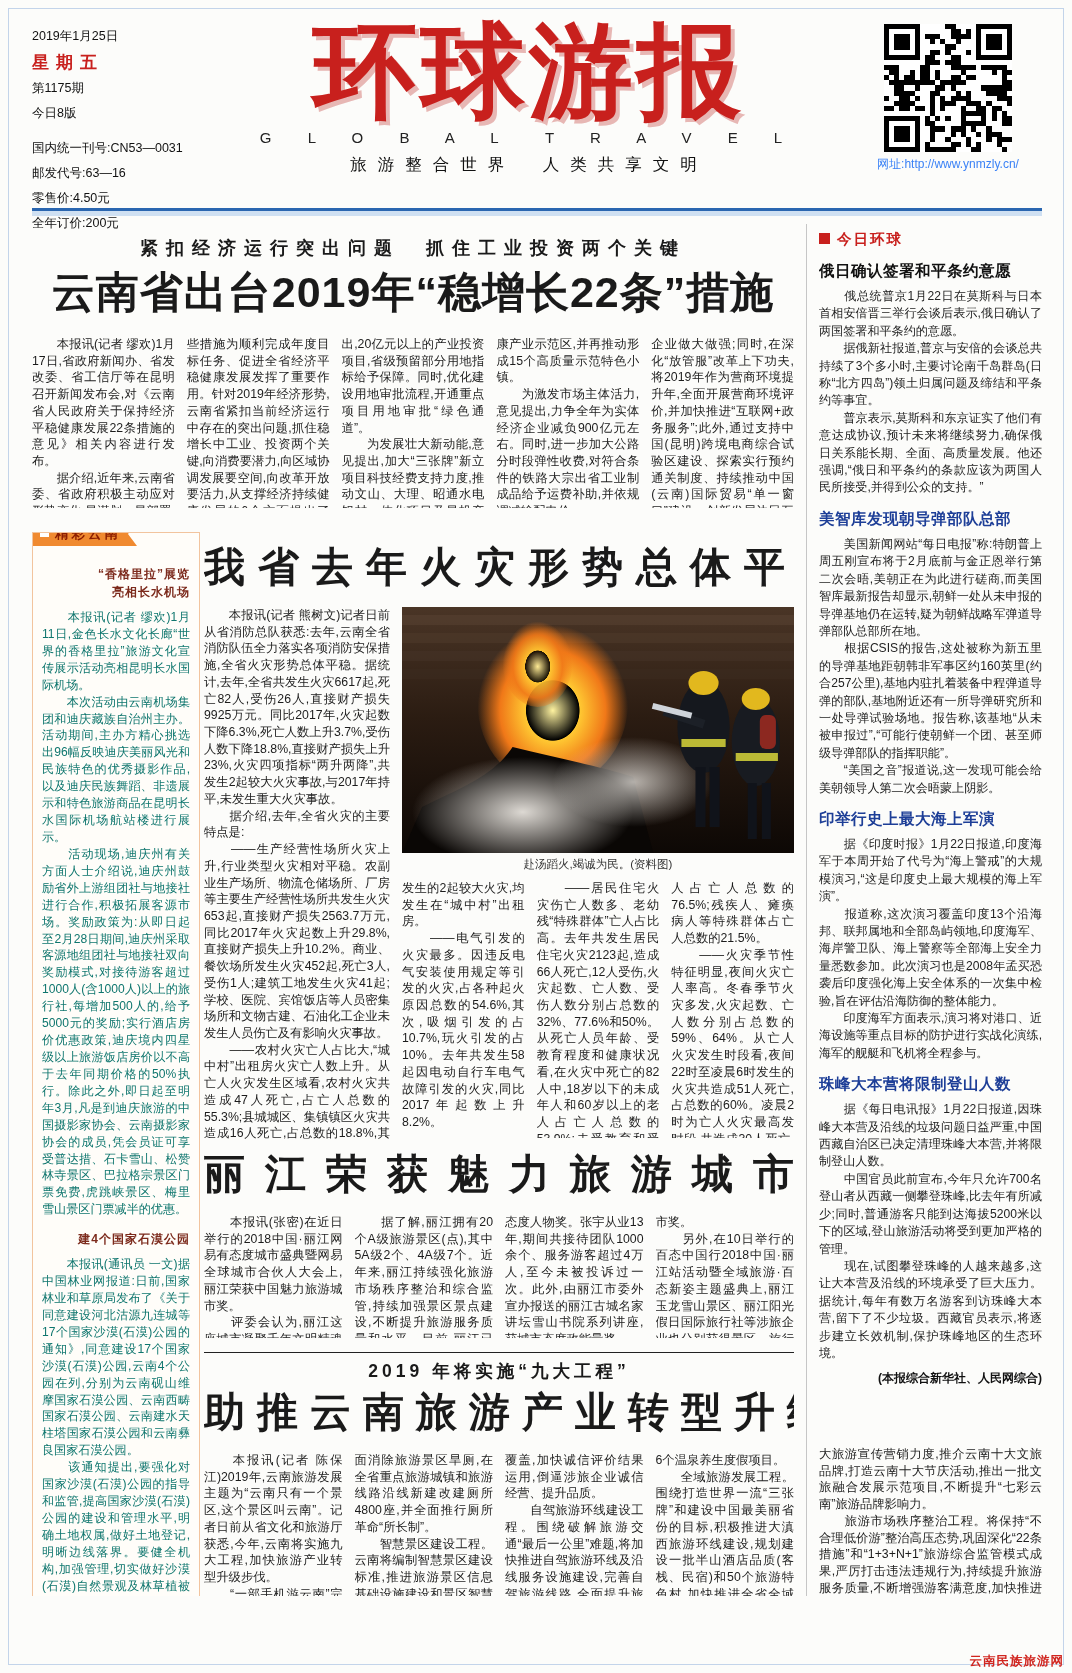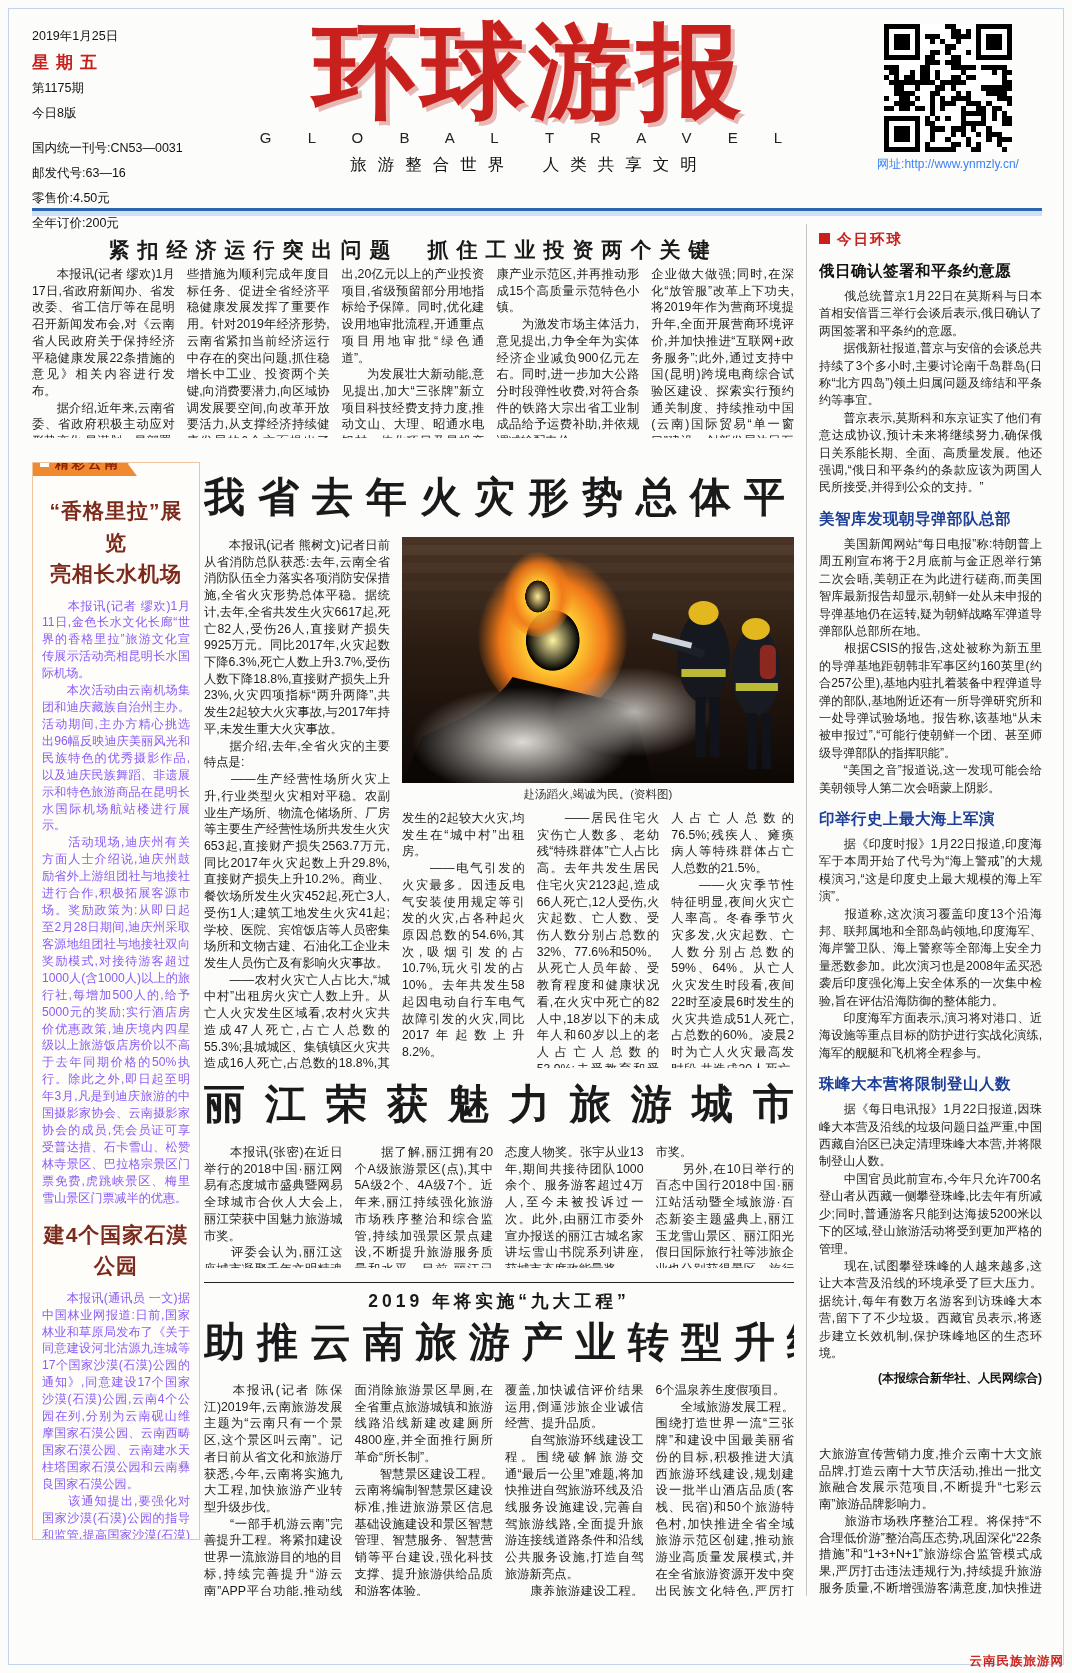--- a/index.html
+++ b/index.html
@@ -40,38 +40,38 @@
 
   
   .content{display:flex;margin-top:8px;height:1372px}
   .main-left{width:762px;overflow:hidden}
   .right-bar{
     flex:1;border-left:1px solid #c6c6c6;padding-left:12px;margin-left:12px;
     display:flex;flex-direction:column;overflow:hidden;
   }
 
   
-  .kicker{text-align:center;font-weight:bold;font-size:21px;letter-spacing:8px;margin:12px 0 2px;white-space:nowrap}
+  .kicker{text-align:center;font-weight:bold;font-size:18px;letter-spacing:8px;margin:12px 0 2px;white-space:nowrap}
   .headline-xl{text-align:center;font-weight:900;font-size:43px;letter-spacing:1px;margin:4px 0 14px;white-space:nowrap}
   .top-body .col{height:172px}
 
   
   .row2{display:flex;margin-top:24px;gap:4px}
   .jc{
     width:168px;flex:none;border:1px solid #f2c49e;position:relative;
     padding:20px 9px 8px;box-sizing:border-box;height:1078px;overflow:hidden;background:#fffdf9;
   }
   .jc-tag{
     position:absolute;top:-11px;left:-1px;background:#f08a30;color:#8c1d00;
     font-weight:bold;font-size:13.5px;padding:3px 16px 3px 8px;letter-spacing:3px;
     clip-path:polygon(0 0,100% 0,calc(100% - 9px) 50%,100% 100%,0 100%);
   }
   .jc-tag .sq{display:inline-block;width:9px;height:9px;background:#fff;margin-right:6px;vertical-align:1px}
-  .jc-h{color:#7c2a1c;font-weight:bold;font-size:21px;text-align:center;line-height:1.5;margin:12px 0 8px;letter-spacing:1px}
-  .jc-body{color:#8b5cf6;font-size:12.1px;line-height:1.4;text-align:justify;white-space:pre-wrap}
+  .jc-h{color:#7c2a1c;font-weight:bold;font-size:12px;text-align:right;line-height:1.5;margin:12px 0 8px;letter-spacing:1px}
+  .jc-body{color:#0f766e;font-size:12.1px;line-height:1.4;text-align:justify;white-space:pre-wrap}
 
   .center-col{flex:1;overflow:hidden}
 
   
   .headline-l{text-align:right;font-weight:700;font-size:41px;margin:8px 0 12px;white-space:nowrap}
   .fire-headline{letter-spacing:13px}
   .fire-grid{display:flex;gap:12px}
   .fire-left{width:186px;flex:none;height:532px}
   .fire-right{flex:1;min-width:0}
   .photo{height:246px;position:relative;overflow:hidden;background:#120a06}
@@ -360,20 +360,21 @@
   </div>
 
   <div class="blue-rule"></div>
 
   <div class="content">
 
     <div class="main-left">
 
       <div>
         <div class="kicker">紧扣经济运行突出问题　抓住工业投资两个关键</div>
+        <div class="headline-xl">云南省出台2019年“稳增长22条”措施</div>
         <div class="cols top-body">
           <div class="col">　　本报讯(记者 缪欢)1月17日,省政府新闻办、省发改委、省工信厅等在昆明召开新闻发布会,对《云南省人民政府关于保持经济平稳健康发展22条措施的意见》相关内容进行发布。
 　　据介绍,近年来,云南省委、省政府积极主动应对形势变化,早谋划、早部署,每年年初都出台促进经济平稳健康发展的政策措施,从2016年起制定为22条,这</div>
           <div class="col">些措施为顺利完成年度目标任务、促进全省经济平稳健康发展发挥了重要作用。针对2019年经济形势,云南省紧扣当前经济运行中存在的突出问题,抓住稳增长中工业、投资两个关键,向消费要潜力,向区域协调发展要空间,向改革开放要活力,从支撑经济持续健康发展的6个方面提出了22条政策措施。
 　　为稳住有效投资,意见提</div>
           <div class="col">出,20亿元以上的产业投资项目,省级预留部分用地指标给予保障。同时,优化建设用地审批流程,开通重点项目用地审批“绿色通道”。
 　　为发展壮大新动能,意见提出,加大“三张牌”新立项目科技经费支持力度,推动文山、大理、昭通水电铝材一体化项目及早投产达产,新开工建设一批新能源汽车项目,并加快创建一批国家级大健</div>
           <div class="col">康产业示范区,并再推动形成15个高质量示范特色小镇。
 　　为激发市场主体活力,意见提出,力争全年为实体经济企业减负900亿元左右。同时,进一步加大公路分时段弹性收费,对符合条件的铁路大宗出省工业制成品给予运费补助,并依规调减输配电价。
 　　根据意见,云南还将推进“一县一业”建设,并配套出台政策,支持年产值5000万元以上的特色农业</div>

